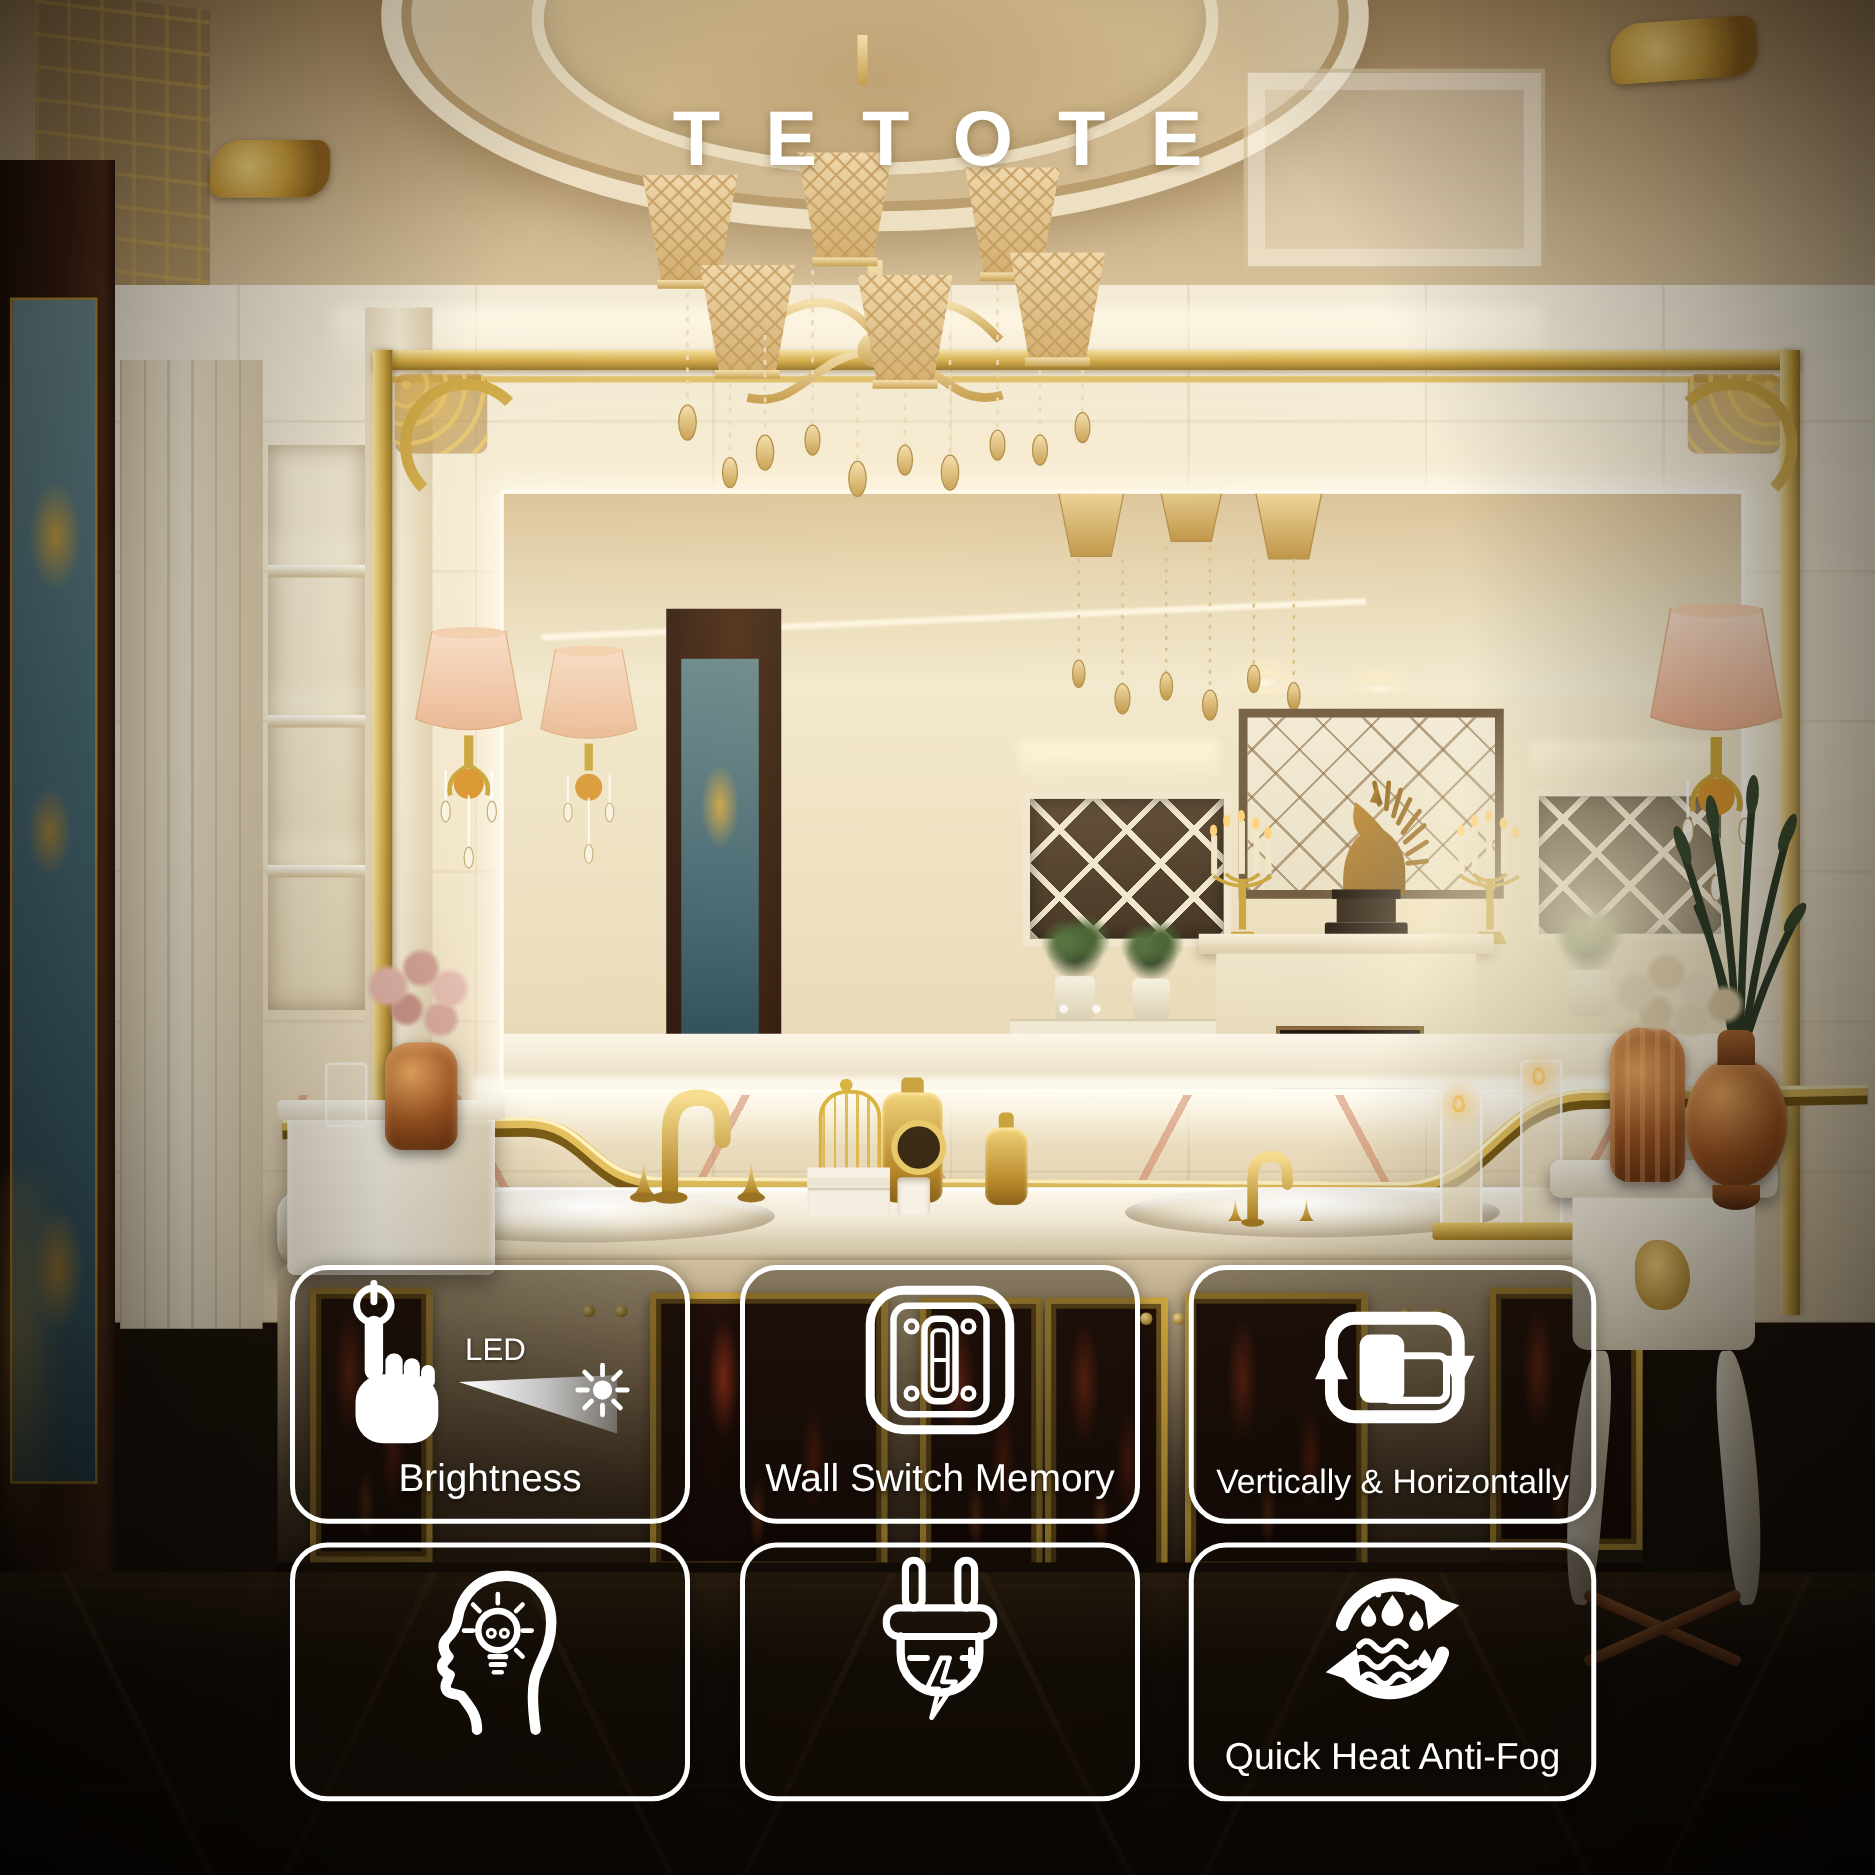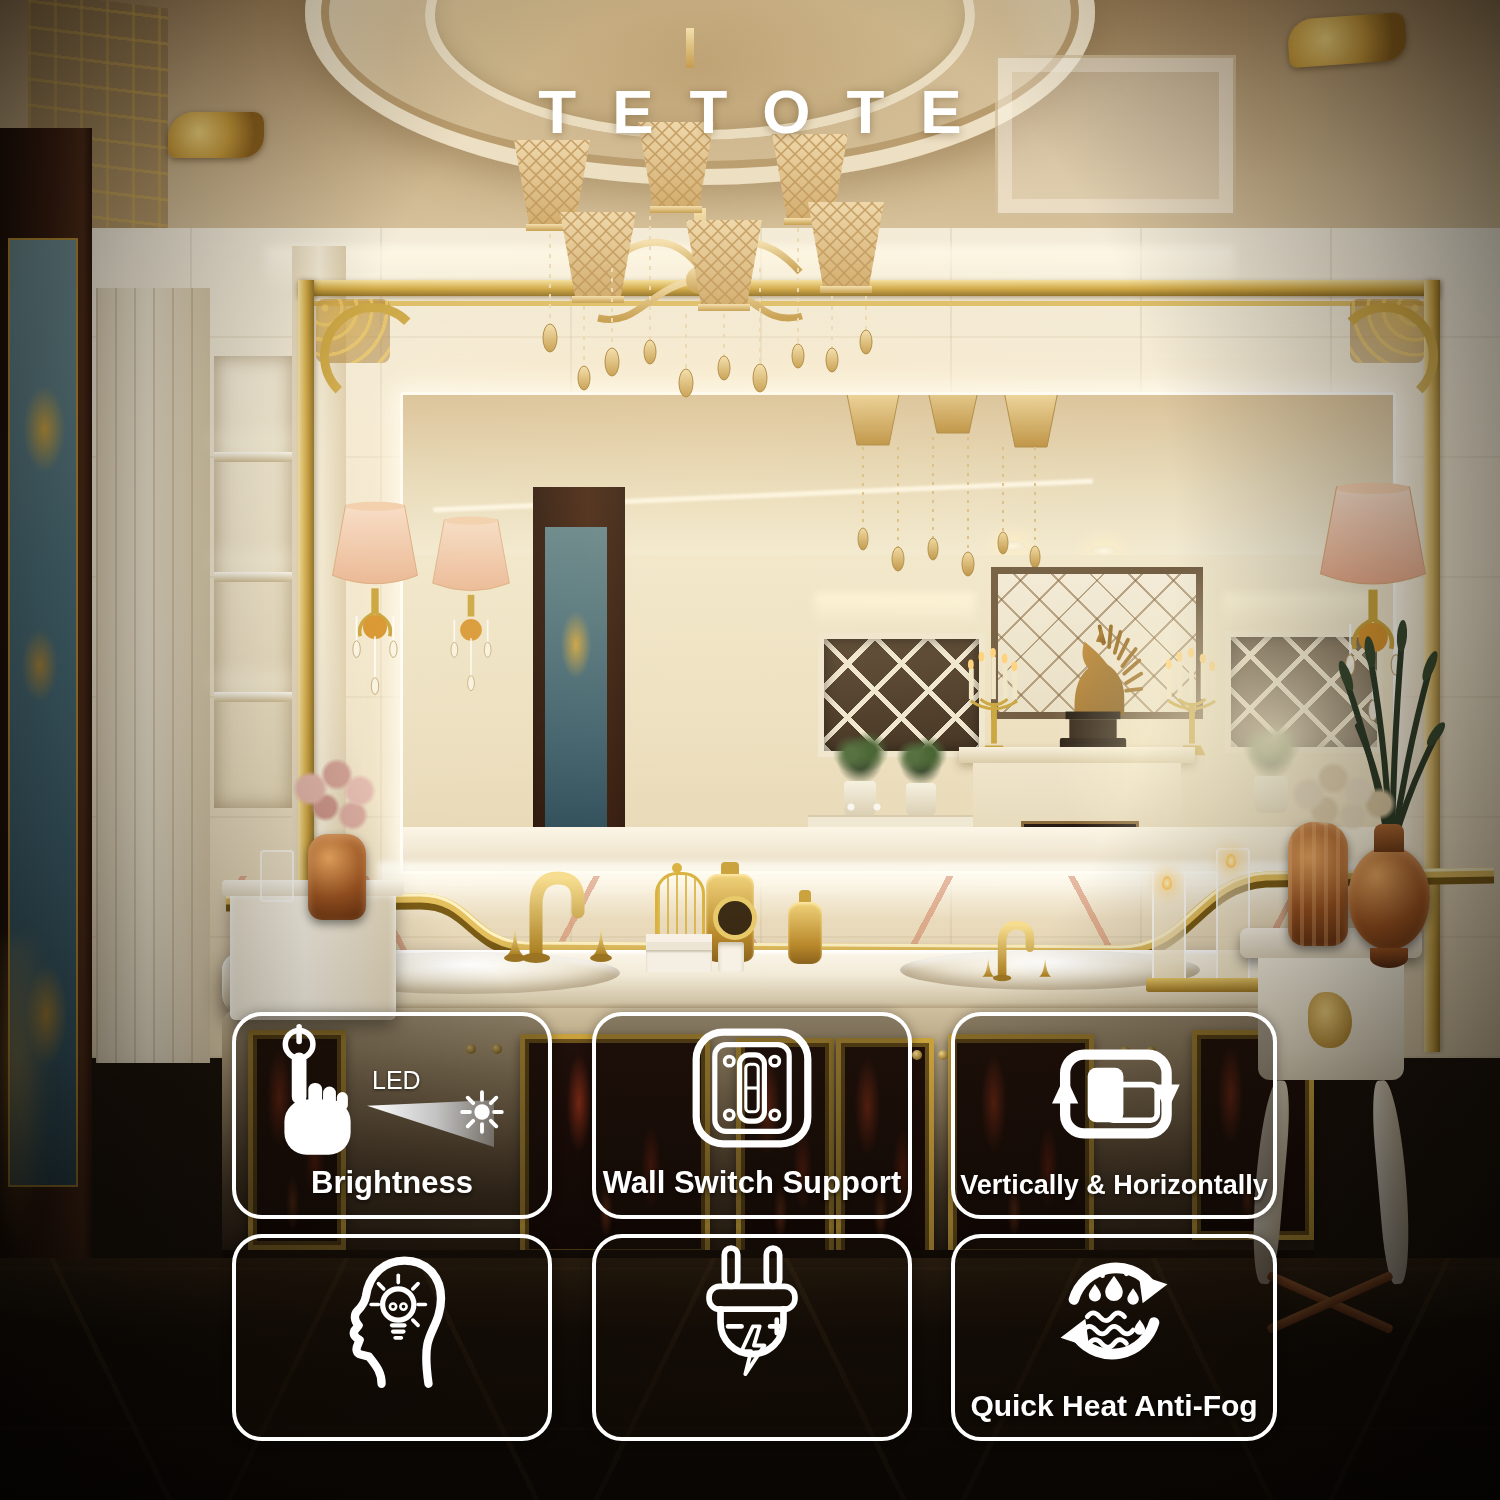--- a/index.html
+++ b/index.html
@@ -259,21 +259,21 @@
 
   
   .logo{left:0;top:38px;width:1500px;text-align:center;color:#fff;font-weight:bold;
     font-size:62px;letter-spacing:36px;text-indent:36px;
     text-shadow:0 2px 8px rgba(60,40,10,.35);margin-top:38px;}
 
   
   .badge{position:absolute;width:312px;height:199px;border:4px solid #fff;border-radius:30px;
     background:rgba(24,15,8,.38);box-shadow:0 0 12px rgba(0,0,0,.3);color:#fff;}
   .badge .blabel{position:absolute;left:0;bottom:14px;width:100%;text-align:center;
-    font-weight:bold;font-size:31px;text-shadow:0 2px 4px rgba(0,0,0,.6);}
+    font-weight:normal;font-size:31px;text-shadow:0 2px 4px rgba(0,0,0,.6);}
   .b1{left:232px;top:1012px;} .b2{left:592px;top:1012px;} .b3{left:951px;top:1012px;width:318px;}
   .b4{left:232px;top:1234px;} .b5{left:592px;top:1234px;} .b6{left:951px;top:1234px;width:318px;}
   .b3 .blabel{font-size:27px;} .b6 .blabel{font-size:30px;text-align:center;}
   .badge svg{position:absolute;}
   .icon-center{left:50%;transform:translateX(-50%);}
   .led-label{position:absolute;left:136px;top:50px;font-size:25px;font-weight:500;
     text-shadow:0 1px 3px rgba(0,0,0,.6);}
   .wedge{position:absolute;left:131px;top:84px;width:127px;height:47px;
     background:linear-gradient(90deg,#ffffff,#c2c2c2 55%,rgba(150,150,150,.55));
     clip-path:polygon(0 12%,100% 0,100% 100%);}
@@ -714,21 +714,21 @@
           <rect x="24" y="18" width="72" height="84" rx="11" stroke-width="5"></rect>
           <circle cx="38" cy="34" r="4.5" stroke-width="3.5"></circle>
             <circle cx="82" cy="34" r="4.5" stroke-width="3.5"></circle>
           <circle cx="38" cy="86" r="4.5" stroke-width="3.5"></circle>
             <circle cx="82" cy="86" r="4.5" stroke-width="3.5"></circle>
           <rect x="48" y="28" width="24" height="64" rx="9" stroke-width="5"></rect>
           <rect x="54" y="37" width="12" height="46" rx="4" stroke-width="3"></rect>
           <line x1="54" y1="60" x2="66" y2="60" stroke-width="3"></line>
         </g>
       </svg>
-      <div class="blabel">Wall Switch Support</div>
+      <div class="blabel">Wall Switch Memory</div>
     </div>
 
     <div class="badge b3">
       <svg class="icon-center" viewBox="0 0 144 132" style="top:16px;width:136px;height:124px">
         <rect x="20" y="24" width="108" height="84" rx="20" fill="none" stroke="#fff" stroke-width="11"></rect>
         <polygon points="114,56 142,56 128,86" fill="#fff"></polygon>
         <polygon points="6,76 34,76 20,46" fill="#fff"></polygon>
         <rect x="64" y="56" width="54" height="38" rx="7" fill="none" stroke="#fff" stroke-width="6"></rect>
         <rect x="44" y="38" width="38" height="58" rx="9" fill="#fff"></rect>
       </svg>

